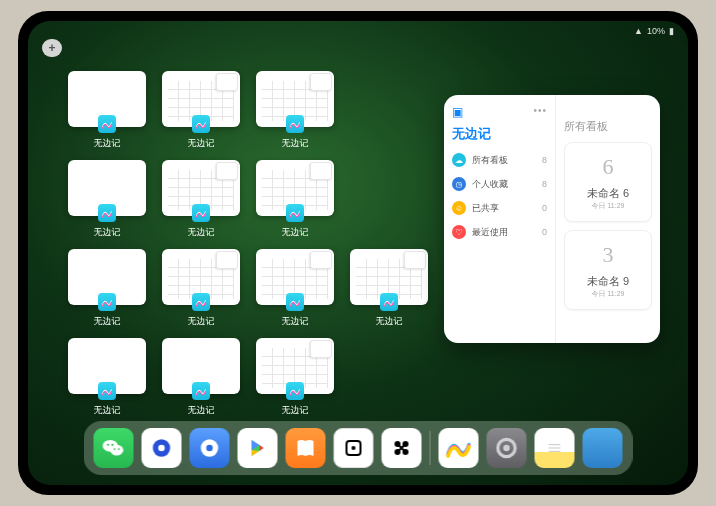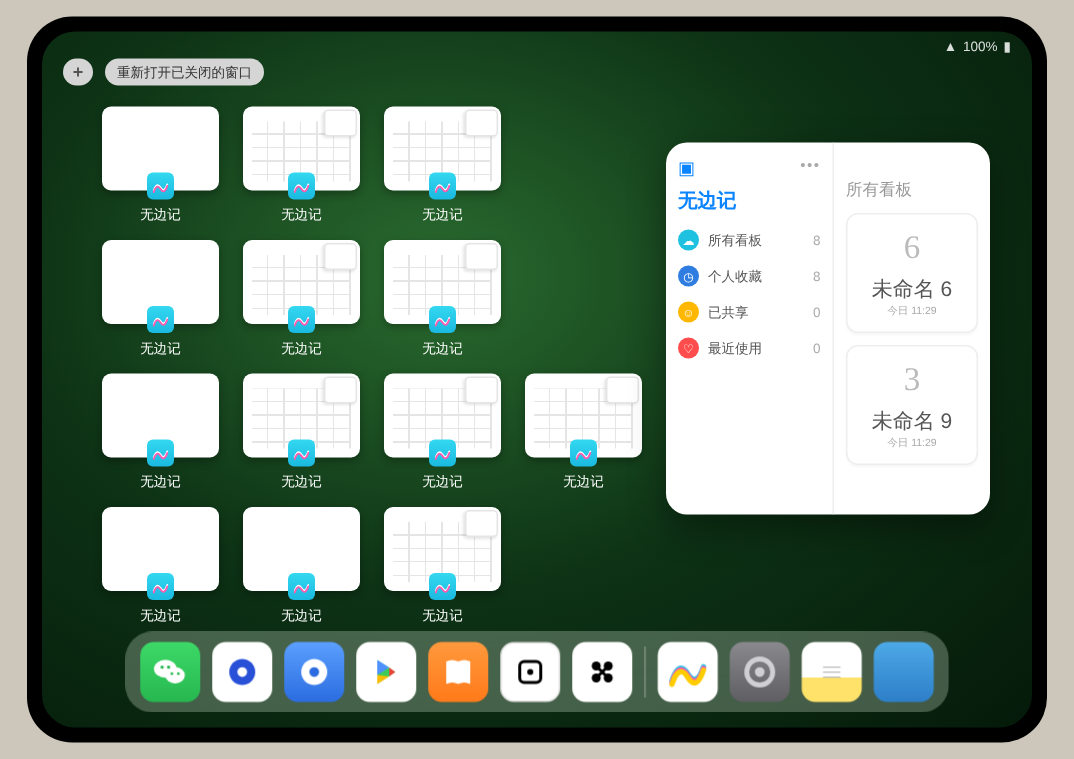--- a/index.html
+++ b/index.html
@@ -28,21 +28,21 @@
 .picon { color:#0a84ff; font-size:12px; }
 .pdots { color:#aaa; font-size:10px; letter-spacing:1px; }
 .ptitle { font-size:13px; font-weight:600; color:#0a84ff; margin-bottom:10px; }
 .prow { display:flex; align-items:center; gap:6px; margin-bottom:10px; font-size:9px; color:#555; cursor:pointer; }
 .prow .cnt { margin-left:auto; color:#aaa; }
 .pcirc { width:14px; height:14px; border-radius:50%; display:flex; align-items:center; justify-content:center; font-size:8px; color:#fff; flex:0 0 14px; }
 .pright { flex:1; padding:10px 8px; }
 .rtitle { font-size:11px; color:#999; margin-bottom:8px; margin-top:14px; }
 .bcard { background:#fff; border:1px solid #eee; border-radius:8px; height:80px; margin-bottom:8px; display:flex; flex-direction:column; align-items:center; justify-content:center; cursor:pointer; box-shadow:0 1px 2px rgba(0,0,0,.04); }
 .bnum { font-size:22px; color:#bbb; font-family:cursive; }
-.bname { font-size:14px; color:#555; margin-top:6px; }
+.bname { font-size:11px; color:#555; margin-top:6px; }
 .btime { font-size:7px; color:#aaa; }
 .dock { position:absolute; bottom:10px; left:50%; transform:translateX(-50%); height:54px; background:rgba(180,200,180,.35); backdrop-filter:blur(20px); border-radius:18px; padding:7px 10px; display:flex; gap:8px; align-items:center; }
 .dicon { width:40px; height:40px; border-radius:9px; display:flex; align-items:center; justify-content:center; cursor:pointer; font-size:18px; position:relative; }
 .dsep { width:1px; height:34px; background:rgba(255,255,255,.3); }
 .wechat{background:linear-gradient(#3dd968,#27b850)}
 .qhd{background:#fff}
 .qc{background:linear-gradient(#5b9fff,#2b6de0)}
 .play{background:#fff}
 .books{background:linear-gradient(#ff9a3d,#ff7a1a)}
 .dice{background:#fff;border:1px solid #ddd}
@@ -54,27 +54,26 @@
 .lib div{background:rgba(255,255,255,.6);border-radius:3px}
 </style>
 </head>
 <body>
 
 <div class="ipad">
 <div class="screen">
 
 <div class="status">
   <span>▲</span>
-  <span>100%</span>
+  <span>10%</span>
   <span>▮</span>
 </div>
 
 <div class="topbar">
   <div class="plus">+</div>
-  <div class="reopen">重新打开已关闭的窗口</div>
 </div>
 
 <div class="grid" id="grid">
         <div class="cell c1 r1">
           <div class="thumb blank">
             <div class="badge">
               <svg viewBox="0 0 24 24">
                 <path d="M3 18 Q7 6 12 14 T21 10" stroke="#fff" stroke-width="2.5" fill="none" stroke-linecap="round"></path>
                 <path d="M3 18 Q7 6 12 14 T21 10" stroke="#ff5bb0" stroke-width="2.5" fill="none" stroke-linecap="round" transform="translate(0,2)"></path>
               </svg>

